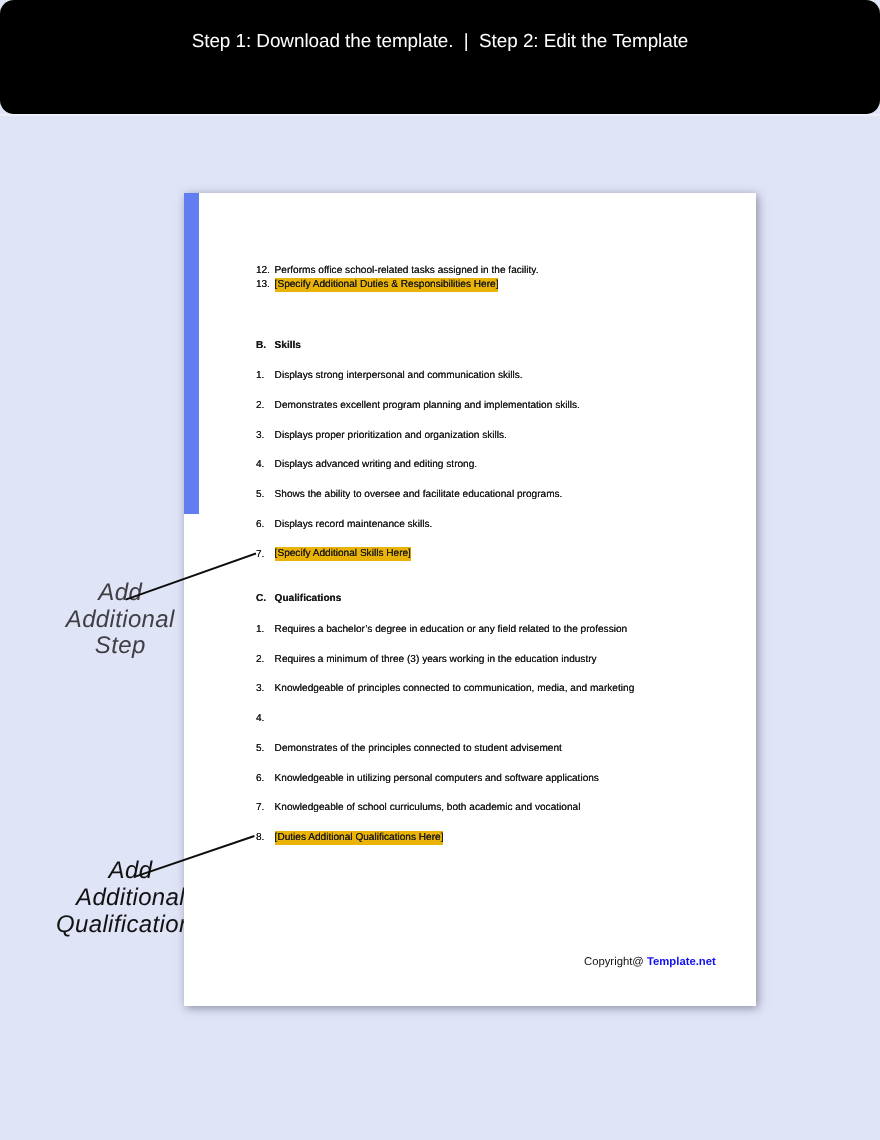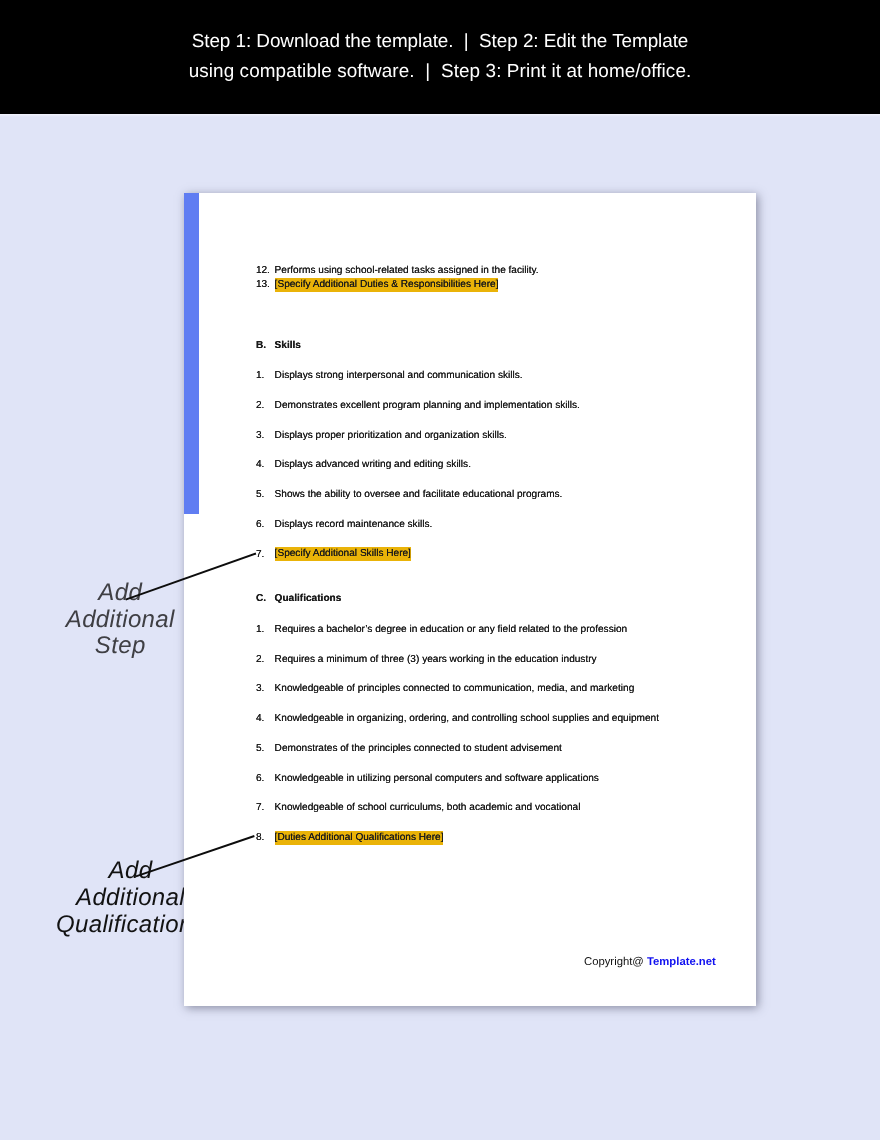--- a/index.html
+++ b/index.html
@@ -2,21 +2,21 @@
 <html><head>
 <meta charset="utf-8">
 <title>Document Template Preview</title>
 <style>
   html,body{margin:0;padding:0;}
   body{width:880px;height:1140px;background:#e0e4f7;
        font-family:"Liberation Sans",sans-serif;overflow:hidden;position:relative;
        -webkit-font-smoothing:antialiased;text-rendering:geometricPrecision;}
 
   
-  .topbar{position:absolute;left:0;top:0;width:880px;height:113.6px;background:#000;}
+  .topbar{position:absolute;left:0;top:0;width:880px;height:113.6px;background:#000;border-radius:14px;}
   .topbar-text{position:absolute;left:0;top:0;width:880px;text-align:center;color:#fff;
                font-size:18.9px;font-weight:400;letter-spacing:-0.06px;white-space:pre;}
   .topbar-text .tl{position:absolute;width:880px;}
   .tl1{top:31.1px;}
   .tl2{top:60.6px;letter-spacing:0.09px;}
   .topglow{position:absolute;left:0;top:113.6px;width:880px;height:3.6px;
            background:linear-gradient(to bottom,#f2f4fe 0%,#ebedfa 40%,#e0e4f7 100%);}
 
   
   .page{position:absolute;left:184px;top:193px;width:572px;height:813px;background:#fff;
@@ -41,21 +41,20 @@
   .annot-skill{left:0;top:579.7px;width:184.5px;color:#3f3f44;}
   .annot-qual{left:0;top:858.1px;width:205px;color:#121212;}
   .leaders{position:absolute;left:0;top:0;z-index:10;pointer-events:none;}
 </style>
 </head>
 <body>
 
 <div class="topbar">
   <div class="topbar-text">
     <div class="tl tl1">Step 1: Download the template.  |  Step 2: Edit the Template</div>
-    <div class="tl tl2">using compatible software.  |  Step 3: Print it at home/office.</div>
   </div>
 </div>
 <div class="topglow"></div>
 
 <svg class="leaders" width="880" height="1140" viewBox="0 0 880 1140">
   <line x1="125.6" y1="599.6" x2="256.0" y2="553.5" stroke="#0d0d0d" stroke-width="1.95"></line>
   <line x1="135.9" y1="876.4" x2="254.4" y2="836.0" stroke="#0d0d0d" stroke-width="1.95"></line>
 </svg>
 
 <div class="annot annot-skill">
@@ -70,21 +69,21 @@
 </div>
 
 <div class="page">
   <div class="bluebar"></div>
 
   <div class="doc">
 
     <div>
         <div class="line" style="top: 71.55px;">
           <div class="num">12.</div>
-          <div class="txt">Performs using school-related tasks assigned in the facility.</div>
+          <div class="txt">Performs office school-related tasks assigned in the facility.</div>
         </div>
         <div class="line" style="top: 86px;">
           <div class="num">13.</div>
           <div class="txt"><span class="hl">[Specify Additional Duties &amp; Responsibilities Here]</span></div>
         </div>
       </div>
     <div>
         <div class="line sec" style="top: 147.25px;">
           <div class="num">B.</div>
           <div class="txt">Skills</div>
@@ -98,21 +97,21 @@
         <div class="line" style="top: 206.85px;">
           <div class="num">2.</div>
           <div class="txt">Demonstrates excellent program planning and implementation skills.</div>
         </div>
         <div class="line" style="top: 236.55px;">
           <div class="num">3.</div>
           <div class="txt">Displays proper prioritization and organization skills.</div>
         </div>
         <div class="line" style="top: 266.35px;">
           <div class="num">4.</div>
-          <div class="txt">Displays advanced writing and editing skills.</div>
+          <div class="txt">Displays advanced writing and editing strong.</div>
         </div>
         <div class="line" style="top: 296.15px;">
           <div class="num">5.</div>
           <div class="txt">Shows the ability to oversee and facilitate educational programs.</div>
         </div>
         <div class="line" style="top: 325.85px;">
           <div class="num">6.</div>
           <div class="txt">Displays record maintenance skills.</div>
         </div>
         <div class="line" style="top: 355.65px;">
@@ -134,21 +133,20 @@
         <div class="line" style="top: 460.65px;">
           <div class="num">2.</div>
           <div class="txt">Requires a minimum of three (3) years working in the education industry</div>
         </div>
         <div class="line" style="top: 490.45px;">
           <div class="num">3.</div>
           <div class="txt">Knowledgeable of principles connected to communication, media, and marketing</div>
         </div>
         <div class="line" style="top: 520.25px;">
           <div class="num">4.</div>
-          <div class="txt">Knowledgeable in organizing, ordering, and controlling school supplies and equipment</div>
         </div>
         <div class="line" style="top: 549.95px;">
           <div class="num">5.</div>
           <div class="txt">Demonstrates of the principles connected to student advisement</div>
         </div>
         <div class="line" style="top: 579.75px;">
           <div class="num">6.</div>
           <div class="txt">Knowledgeable in utilizing personal computers and software applications</div>
         </div>
         <div class="line" style="top: 609.45px;">

